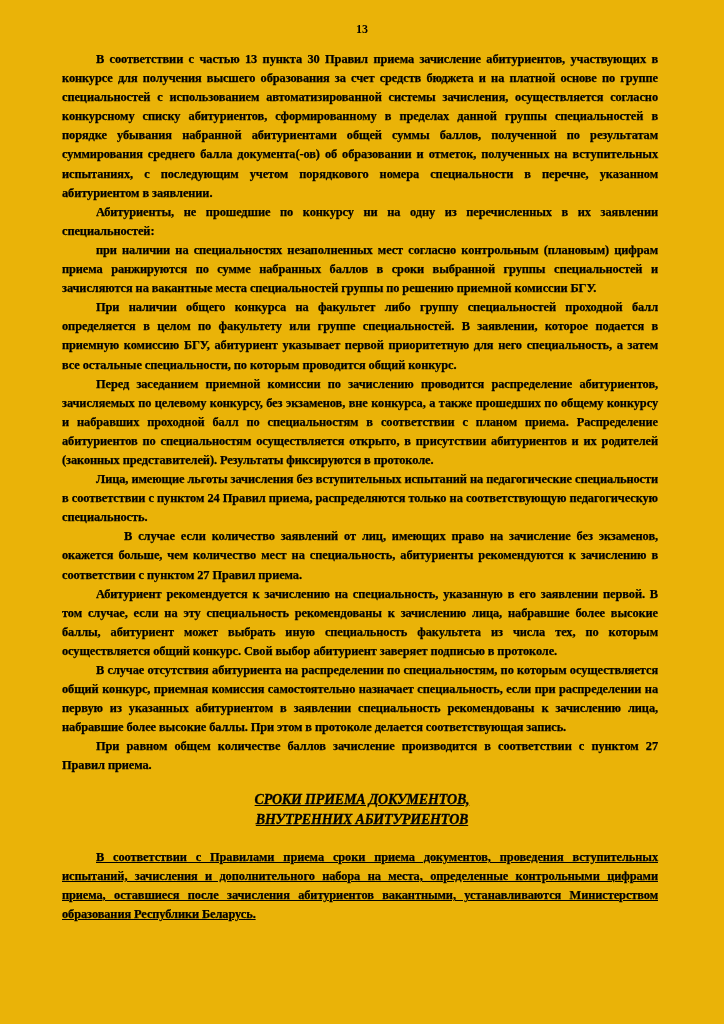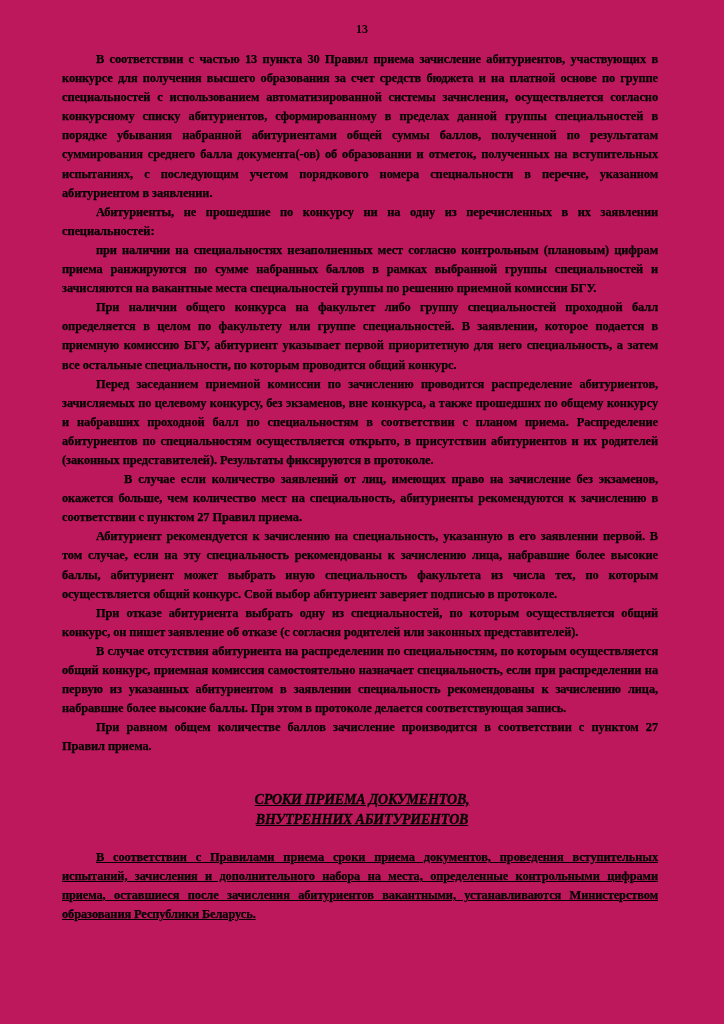--- a/index.html
+++ b/index.html
@@ -9,21 +9,21 @@
     background: #ffffff;
   }
   body {
     font-family: "Liberation Serif", "DejaVu Serif", serif;
     color: #000000;
   }
   .page {
     position: relative;
     width: 724px;
     height: 1024px;
-    background: #be185d;
+    background: #eab308;
     overflow: hidden;
     box-sizing: border-box;
   }
   .page-number {
     position: absolute;
     top: 22px;
     left: 0;
     width: 724px;
     text-align: center;
     font-size: 12px;
@@ -87,26 +87,26 @@
 </head>
 <body>
 
 <div class="page">
 
   <div class="page-number">13</div>
 
   <div class="body-block">
     <p class="para">В соответствии с частью 13 пункта 30 Правил приема зачисление абитуриентов, участвующих в конкурсе для получения высшего образования за счет средств бюджета и на платной основе по группе специальностей с использованием автоматизированной системы зачисления, осуществляется согласно конкурсному списку абитуриентов, сформированному в пределах данной группы специальностей в порядке убывания набранной абитуриентами общей суммы баллов, полученной по результатам суммирования среднего балла документа(-ов) об образовании и отметок, полученных на вступительных испытаниях, с последующим учетом порядкового номера специальности в перечне, указанном абитуриентом в заявлении.</p>
     <p class="para">Абитуриенты, не прошедшие по конкурсу ни на одну из перечисленных в их заявлении специальностей:</p>
-    <p class="para sub">при наличии на специальностях незаполненных мест согласно контрольным (плановым) цифрам приема ранжируются по сумме набранных баллов в рамках выбранной группы специальностей и зачисляются на вакантные места специальностей группы по решению приемной комиссии БГУ.</p>
+    <p class="para sub">при наличии на специальностях незаполненных мест согласно контрольным (плановым) цифрам приема ранжируются по сумме набранных баллов в сроки выбранной группы специальностей и зачисляются на вакантные места специальностей группы по решению приемной комиссии БГУ.</p>
     <p class="para">При наличии общего конкурса на факультет либо группу специальностей проходной балл определяется в целом по факультету или группе специальностей. В заявлении, которое подается в приемную комиссию БГУ, абитуриент указывает первой приоритетную для него специальность, а затем все остальные специальности, по которым проводится общий конкурс.</p>
     <p class="para">Перед заседанием приемной комиссии по зачислению проводится распределение абитуриентов, зачисляемых по целевому конкурсу, без экзаменов, вне конкурса, а также прошедших по общему конкурсу и набравших проходной балл по специальностям в соответствии с планом приема. Распределение абитуриентов по специальностям осуществляется открыто, в присутствии абитуриентов и их родителей (законных представителей). Результаты фиксируются в протоколе.</p>
+    <p class="para">Лица, имеющие льготы зачисления без вступительных испытаний на педагогические специальности в соответствии с пунктом 24 Правил приема, распределяются только на соответствующую педагогическую специальность.</p>
     <p class="para deep">В случае если количество заявлений от лиц, имеющих право на зачисление без экзаменов, окажется больше, чем количество мест на специальность, абитуриенты рекомендуются к зачислению в соответствии с пунктом 27 Правил приема.</p>
     <p class="para">Абитуриент рекомендуется к зачислению на специальность, указанную в его заявлении первой. В том случае, если на эту специальность рекомендованы к зачислению лица, набравшие более высокие баллы, абитуриент может выбрать иную специальность факультета из числа тех, по которым осуществляется общий конкурс. Свой выбор абитуриент заверяет подписью в протоколе.</p>
-    <p class="para">При отказе абитуриента выбрать одну из специальностей, по которым осуществляется общий конкурс, он пишет заявление об отказе (с согласия родителей или законных представителей).</p>
     <p class="para">В случае отсутствия абитуриента на распределении по специальностям, по которым осуществляется общий конкурс, приемная комиссия самостоятельно назначает специальность, если при распределении на первую из указанных абитуриентом в заявлении специальность рекомендованы к зачислению лица, набравшие более высокие баллы. При этом в протоколе делается соответствующая запись.</p>
     <p class="para">При равном общем количестве баллов зачисление производится в соответствии с пунктом 27 Правил приема.</p>
   </div>
 
   <div class="heading">
     <span class="hline">СРОКИ ПРИЕМА ДОКУМЕНТОВ,</span>
     <span class="hline">ВНУТРЕННИХ АБИТУРИЕНТОВ</span>
   </div>
 
   <div class="closing-block">

